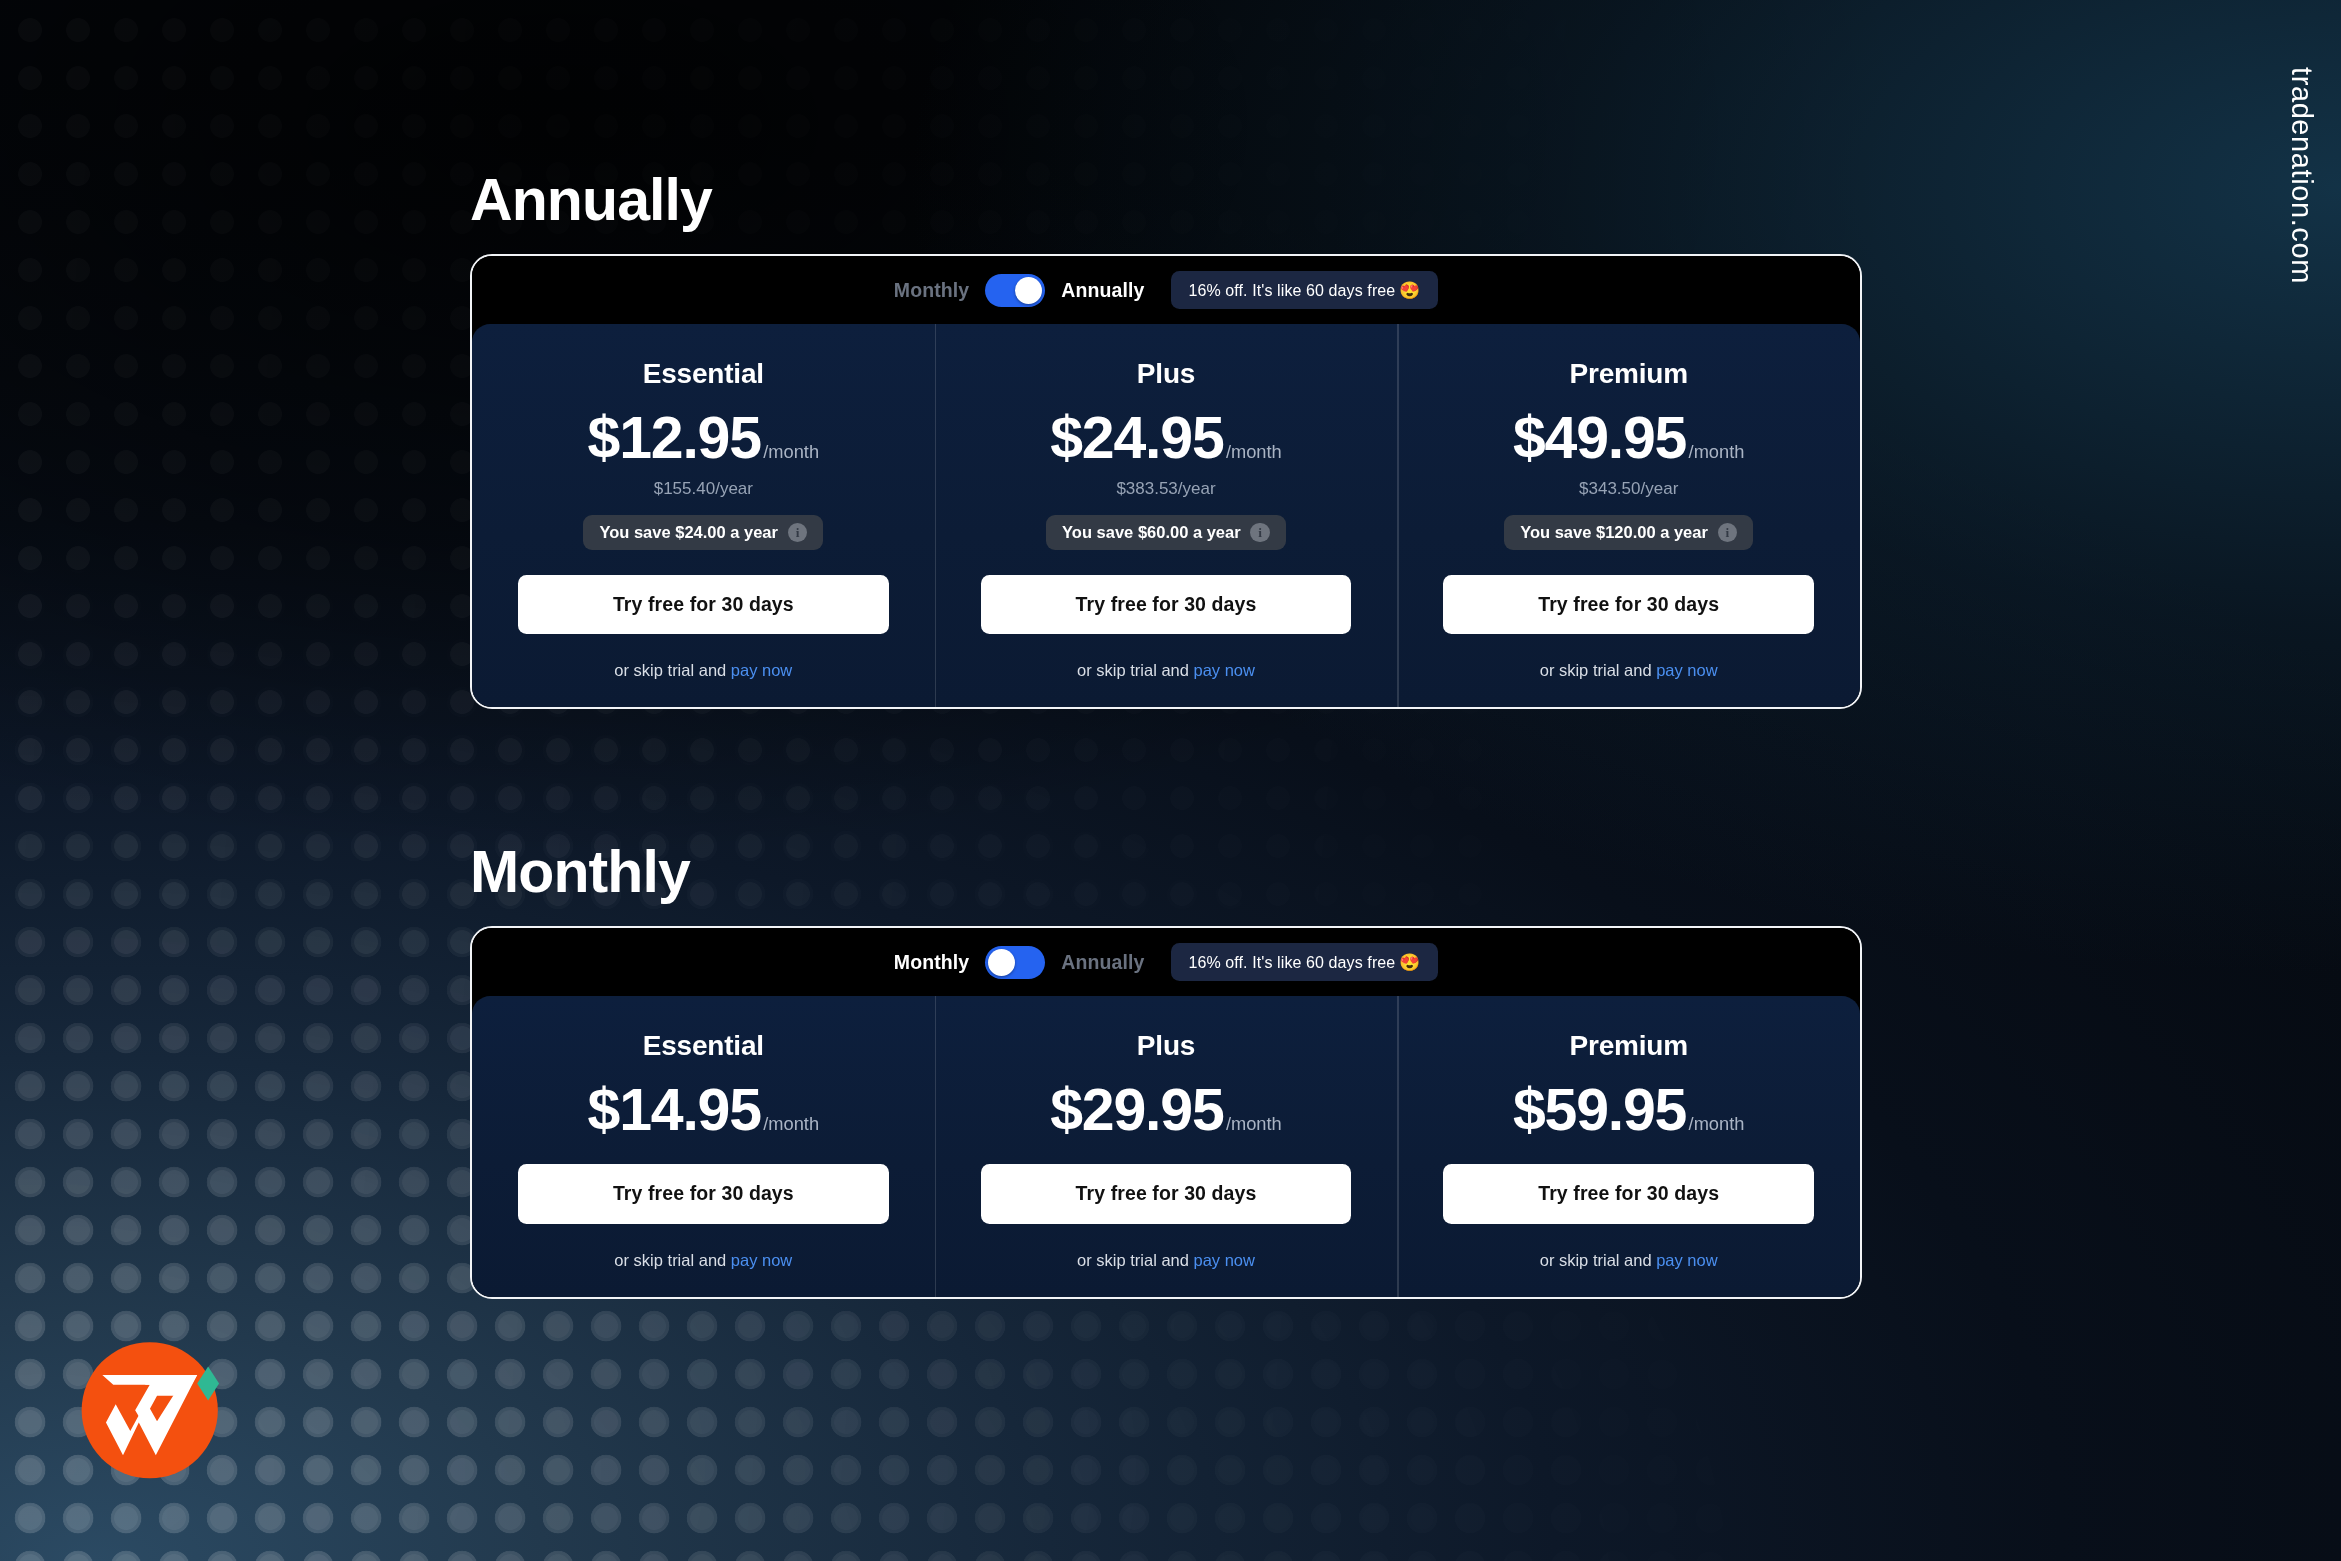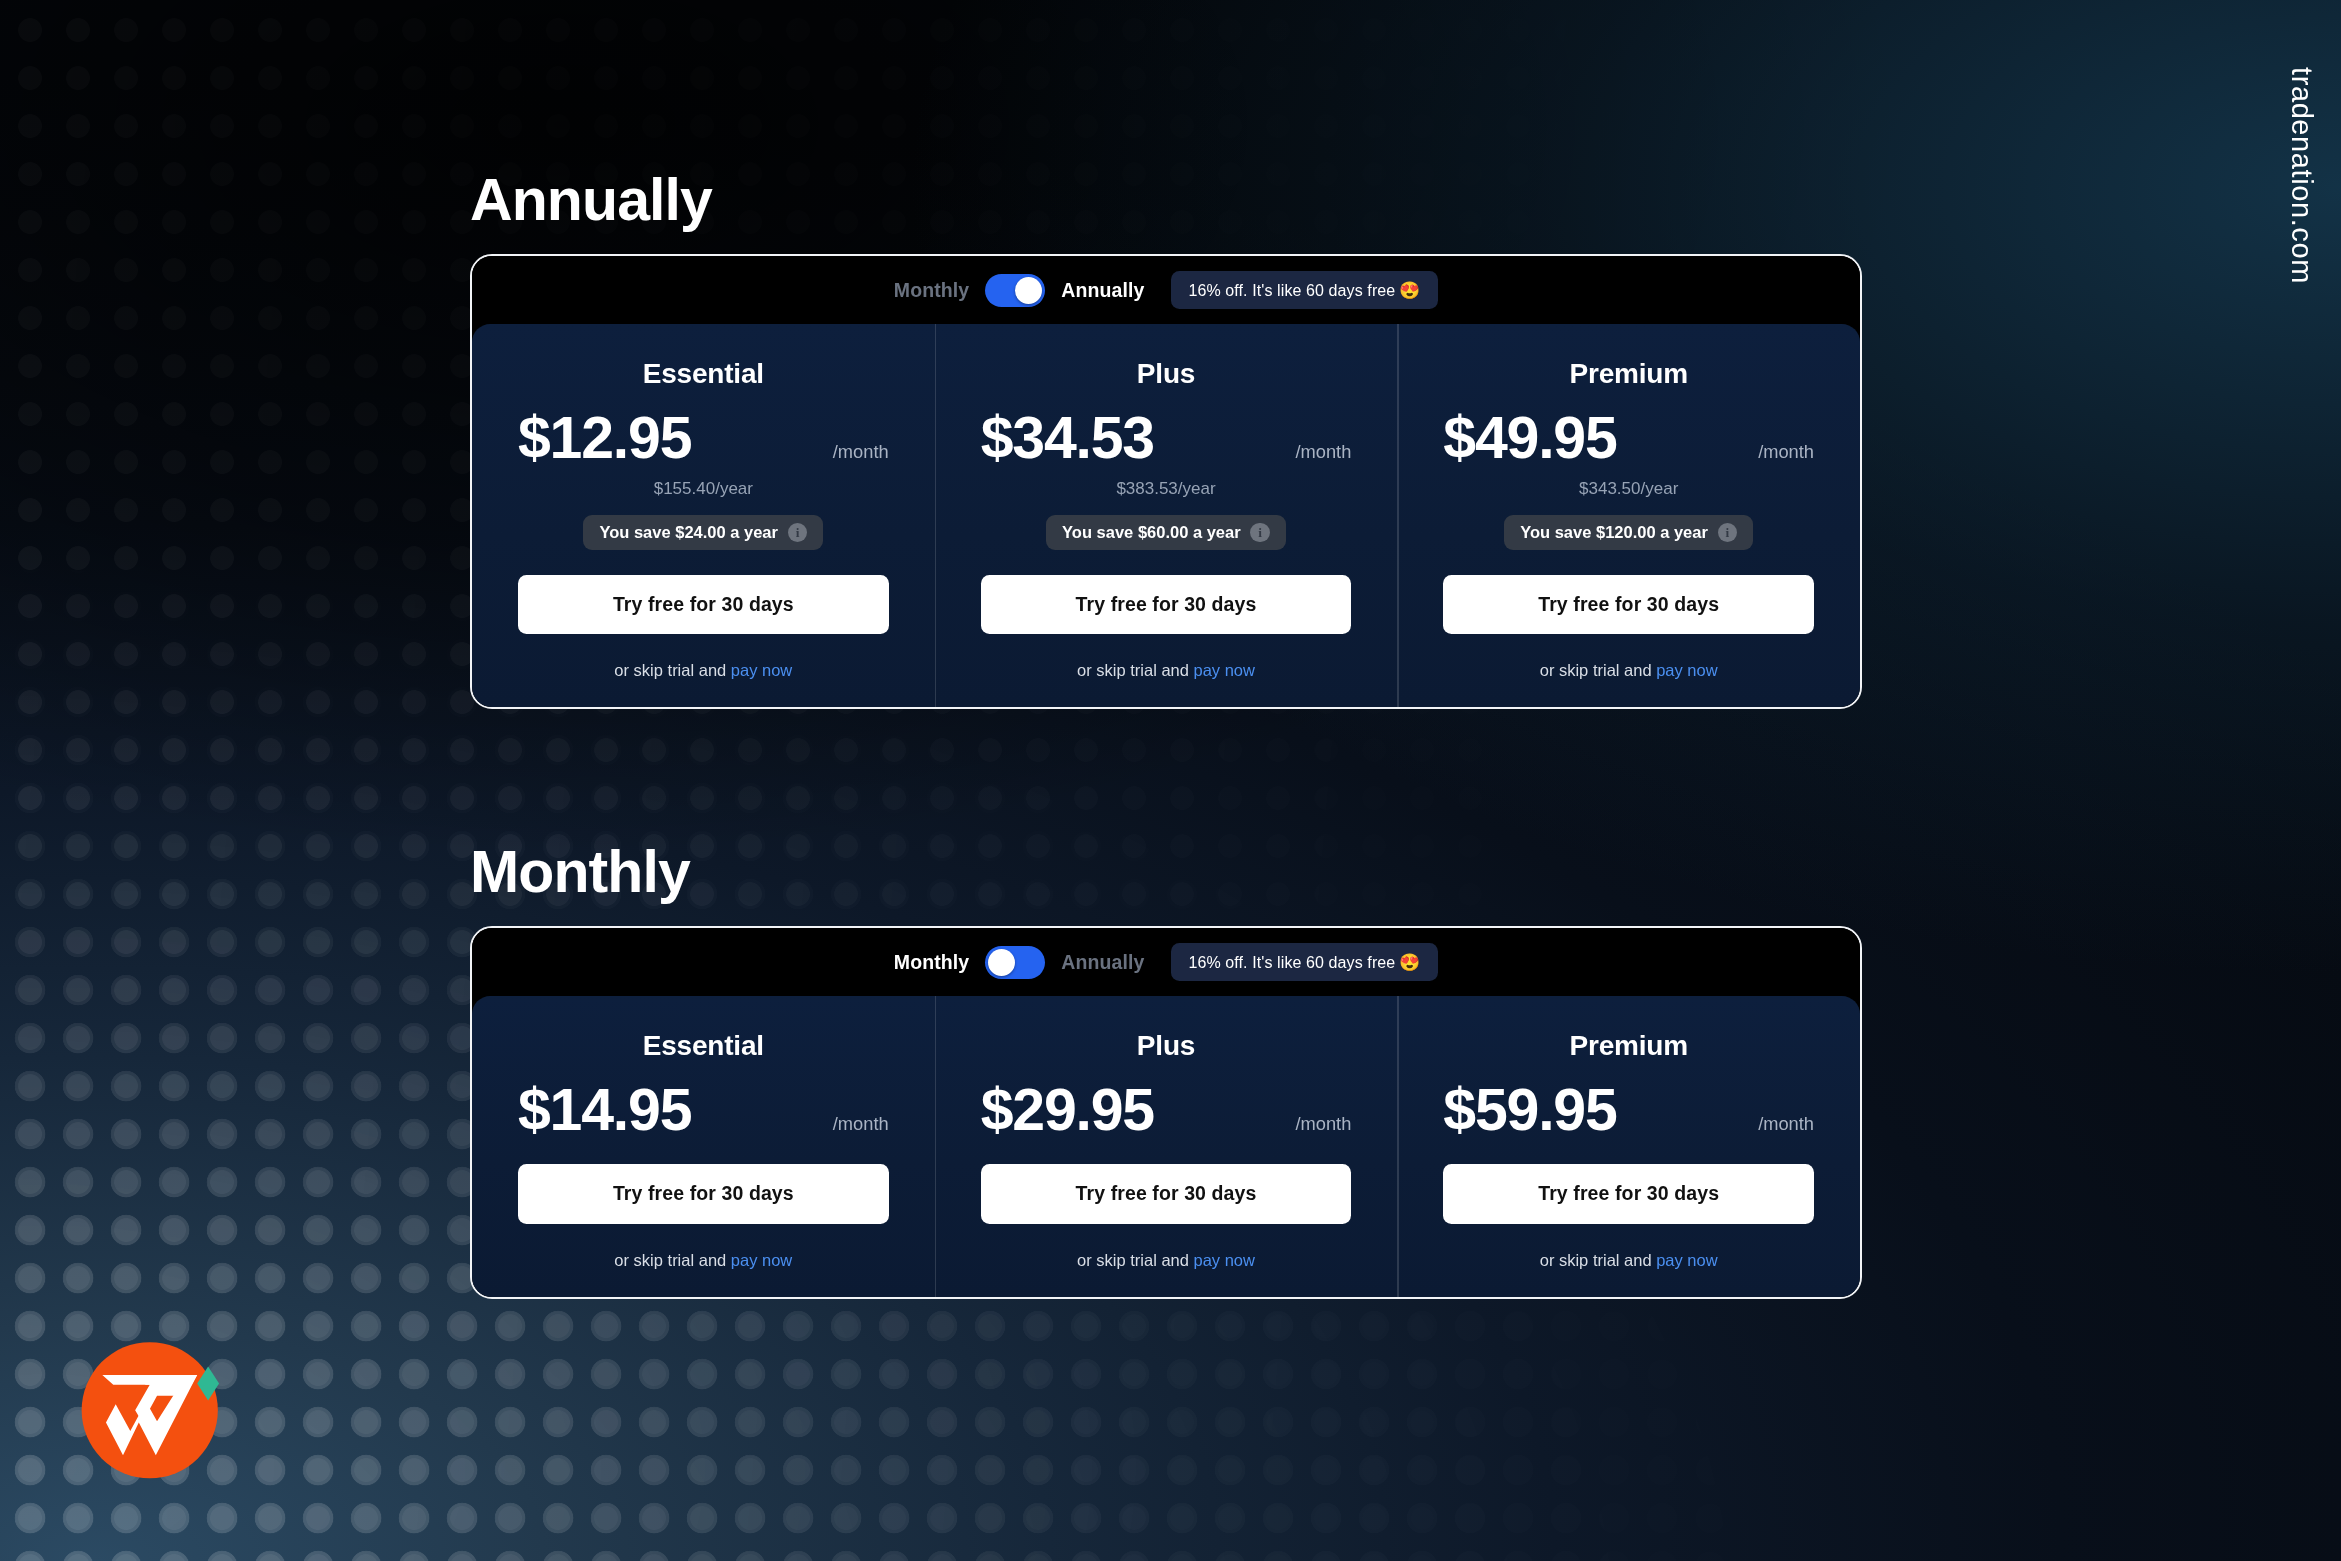--- a/index.html
+++ b/index.html
@@ -196,21 +196,21 @@
     color: #ffffff;
     font-size: 28px;
     font-weight: 700;
     letter-spacing: -0.2px;
   }
 
   .price-row {
     margin-top: 18.3px;
     display: flex;
     align-items: baseline;
-    justify-content: space-between;
+    justify-content: center;
     gap: 2.4px;
   }
   .price-amount {
     color: #ffffff;
     font-size: 59px;
     font-weight: 700;
     letter-spacing: -1.2px;
     line-height: 1;
   }
   .price-period {
@@ -334,21 +334,21 @@
             <span class="txt">You save $24.00 a year</span>
             <span class="info-icon">i</span>
           </div>
           <button class="cta-button">Try free for 30 days</button>
           <div class="skip-line"><span>or skip trial and </span><span class="pay-now">pay now</span></div>
         </div>
 
         <div class="plan">
           <div class="plan-name">Plus</div>
           <div class="price-row">
-            <span class="price-amount">$34.53</span>
+            <span class="price-amount">$24.95</span>
             <span class="price-period">/month</span>
           </div>
           <div class="price-yearly">$383.53/year</div>
           <div class="savings-pill">
             <span class="txt">You save $60.00 a year</span>
             <span class="info-icon">i</span>
           </div>
           <button class="cta-button">Try free for 30 days</button>
           <div class="skip-line"><span>or skip trial and </span><span class="pay-now">pay now</span></div>
         </div>

